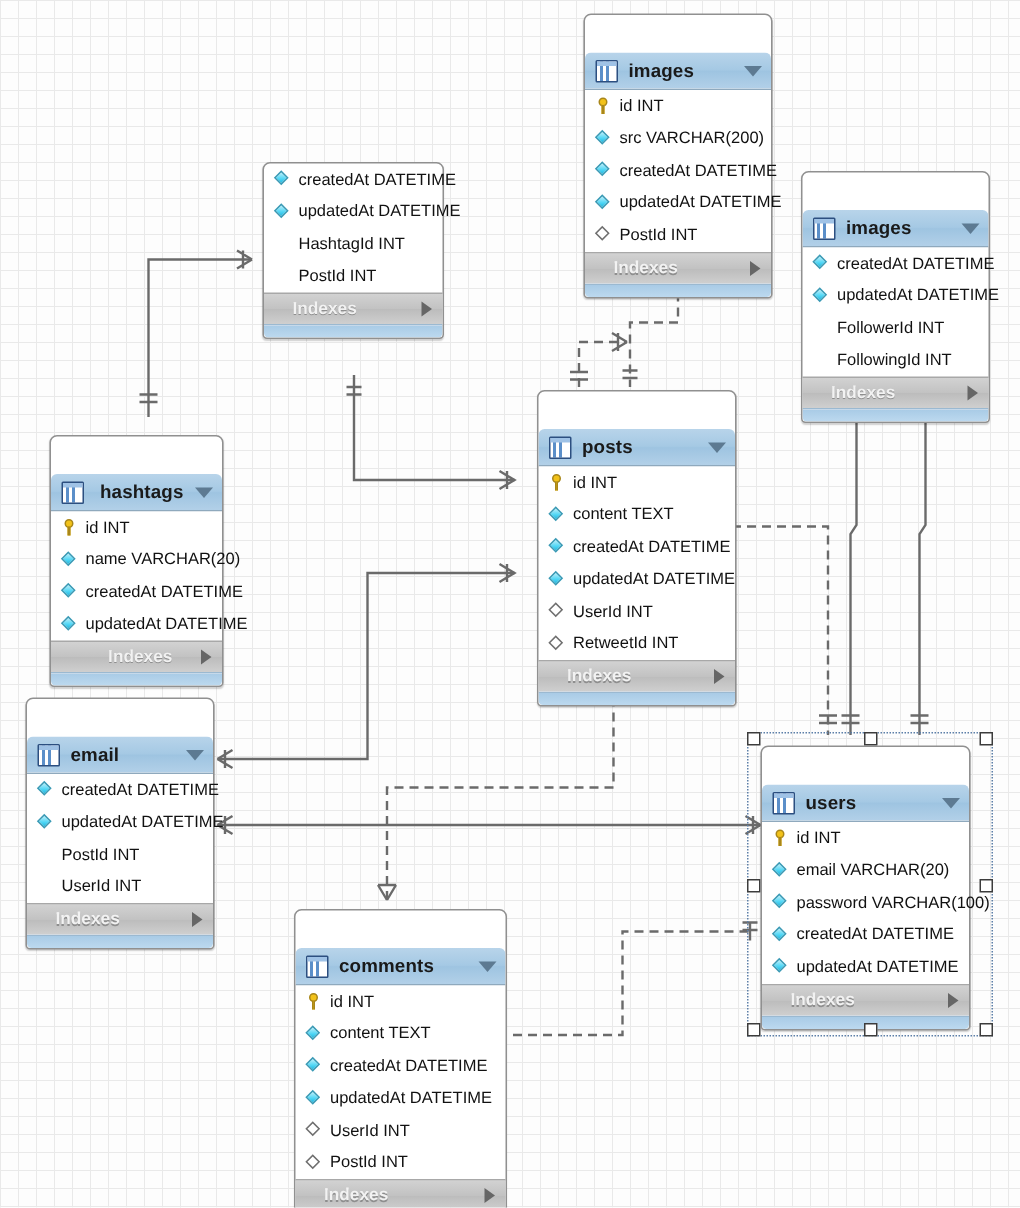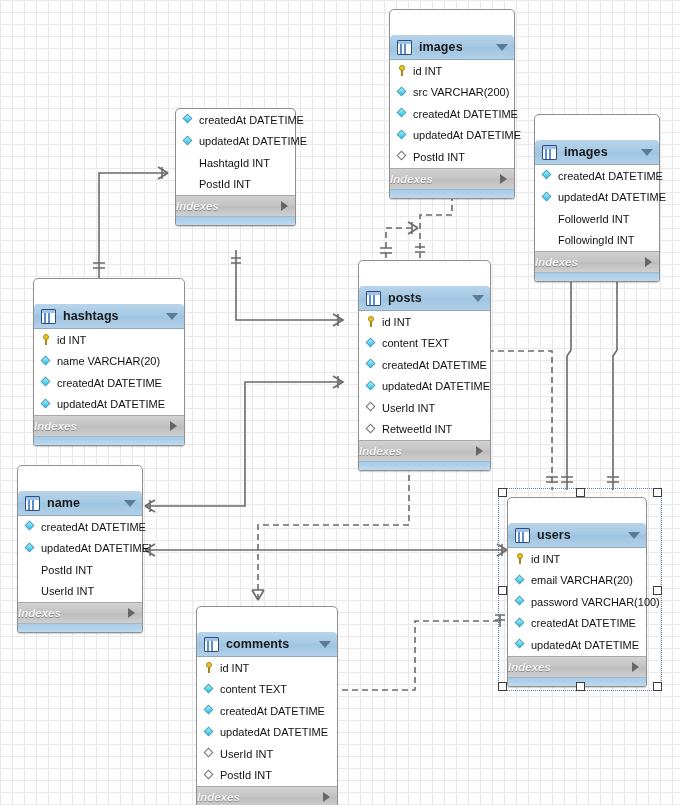--- a/index.html
+++ b/index.html
@@ -92,24 +92,23 @@
   
   .f-ico.nl:before{
     content:"";position:absolute;left:1px;top:1px;width:7px;height:7px;
     background:#ffffff;border:1px solid #6f6f6f;box-sizing:border-box;
     transform:rotate(45deg);
   }
   .f-ico.none{}
   .f-txt{line-height:12px;}
   .t-idx{
     height:21px;display:flex;align-items:center;
-    padding:0 7px 0 0;box-sizing:border-box;
+    padding:0 7px 0 19px;box-sizing:border-box;
     background:linear-gradient(to bottom,#d2d2d2 0%,#c2c2c2 50%,#bcbcbc 51%,#cfcfcf 100%);
     border-top:1px solid #a8a8a8;
-    font-style:italic;
   }
   .t-idx .lbl{
     flex:1 1 auto;font-size:11.5px;font-weight:bold;color:#f2f2f2;
     text-shadow:0 1px 0 #8e8e8e;
   }
   .t-idx .arr{
     width:0;height:0;border-top:5px solid transparent;border-bottom:5px solid transparent;
     border-left:7px solid #666;
   }
   .t-foot{
@@ -299,21 +298,21 @@
           <span class="f-ico none"></span>
           <span class="f-txt">FollowingId INT</span>
         </div>
       </div>
       <div class="t-idx">
         <span class="lbl">Indexes</span>
         <span class="arr"></span>
       </div>
       <div class="t-foot"></div>
     </div>
-    <div class="table" style="left: 33px; top: 278px; width: 152px;">
+    <div class="table" style="left: 33px; top: 290px; width: 116px; text-align: center;">
       <div class="t-head">
         <span class="t-icon"></span>
         <span class="t-name">hashtags</span>
         <span class="t-caret"></span>
       </div>
       <div class="t-body">
         <div class="field">
           <span class="f-ico pk"></span>
           <span class="f-txt">id INT</span>
         </div>
@@ -370,21 +369,21 @@
       </div>
       <div class="t-idx">
         <span class="lbl">Indexes</span>
         <span class="arr"></span>
       </div>
       <div class="t-foot"></div>
     </div>
     <div class="table" style="left: 17px; top: 465px; width: 126px;">
       <div class="t-head">
         <span class="t-icon"></span>
-        <span class="t-name">name</span>
+        <span class="t-name">email</span>
         <span class="t-caret"></span>
       </div>
       <div class="t-body">
         <div class="field">
           <span class="f-ico nn"></span>
           <span class="f-txt">createdAt DATETIME</span>
         </div>
         <div class="field">
           <span class="f-ico nn"></span>
           <span class="f-txt">updatedAt DATETIME</span>

